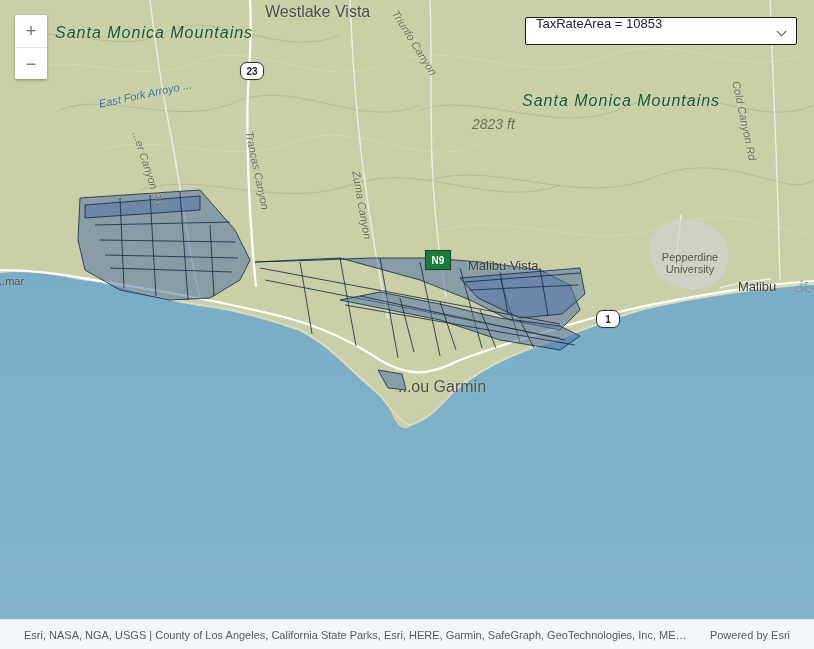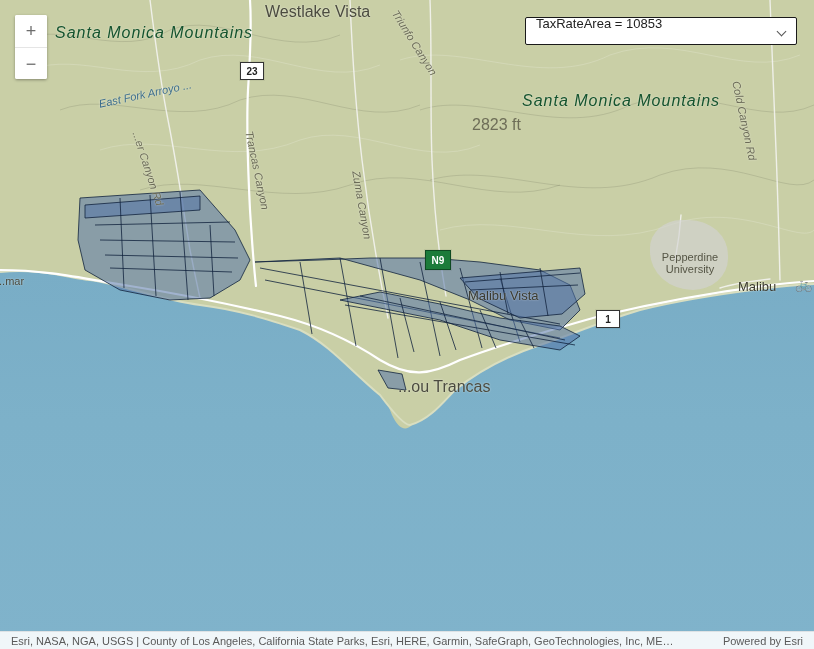--- a/index.html
+++ b/index.html
@@ -78,39 +78,40 @@
     font-size: 11px;
     transform-origin: left top;
   }
   .place-label.water {
     color: #3d6e8c;
     font-style: italic;
     font-size: 11px;
   }
   .elev-label {
     position:absolute;
-    font-size:16px;
+    font-size:14px;
+    font-style: italic;
     color:#6e6e58;
     pointer-events:none;
   }
   .poi {
     position:absolute;
     font-size:11px;
     color:#555545;
     text-align:center;
     line-height:1.1;
     pointer-events:none;
   }
   
   .shield {
     position: absolute;
     width: 22px; height: 16px;
     background: #fff;
     border: 1px solid #333;
-    border-radius: 0;
+    border-radius: 7px;
     font-size: 10px;
     font-weight: 600;
     color: #222;
     display: flex;
     align-items: center;
     justify-content: center;
     box-shadow: 0 0 0 1px rgba(0,0,0,.05);
     pointer-events:none;
   }
   .shield.green {
@@ -178,29 +179,29 @@
     left:0; top:2px;
     width:6px; height:6px;
     border-right:1.4px solid #555;
     border-bottom:1.4px solid #555;
     transform: rotate(45deg);
   }
   
   .attr-bar {
     position: absolute;
     left: 0; right: 0; bottom: 0;
-    height: 18px;
+    height: 30px;
     background: rgba(255,255,255,.88);
     border-top: 1px solid rgba(0,0,0,.08);
     font-size: 11px;
     color: #5a5a5a;
     display: flex;
     align-items: center;
     justify-content: space-between;
-    padding: 0 11px;
+    padding: 0 24px;
     box-sizing: border-box;
     z-index: 15;
   }
   .attr-bar .left {
     white-space: nowrap;
     overflow: hidden;
     text-overflow: ellipsis;
     max-width: 700px;
   }
   
@@ -311,23 +312,23 @@
       <path d="M460,278 L580,268 L585,294 L562,314 L520,318 L478,298 Z"></path>
       <path d="M465,282 L580,273 M470,290 L578,285 M500,272 L508,314 M540,268 L548,316" fill="none"></path>
     </g>
   </svg>
 
   <div class="campus" style="left:650px; top:220px; width:78px; height:70px;"></div>
 
   <div class="place-label" style="left:265px; top:3px;">Westlake Vista</div>
   <div class="place-label range" style="left:55px; top:24px;">Santa Monica Mountains</div>
   <div class="place-label range" style="left:522px; top:92px;">Santa Monica Mountains</div>
-  <div class="place-label big" style="left:468px; top:258px;margin-top:30px;">Malibu Vista</div>
+  <div class="place-label big" style="left:468px; top:258px;">Malibu Vista</div>
   <div class="place-label big" style="left:738px; top:279px;">Malibu</div>
-  <div class="place-label" style="left:398px; top:378px;">...ou Trancas</div>
+  <div class="place-label" style="left:398px; top:378px;">...ou Garmin</div>
   <div class="poi" style="left:652px; top:251px; width:76px; white-space:pre-line;">Pepperdine
 University</div>
   <div class="elev-label" style="left:472px; top:116px;">2823 ft</div>
 
   <div class="place-label canyon" style="left:400px; top:8px; transform:rotate(58deg);">Triunfo Canyon</div>
   <div class="place-label canyon" style="left:255px; top:130px; transform:rotate(78deg);">Trancas Canyon</div>
   <div class="place-label canyon" style="left:362px; top:170px; transform:rotate(80deg);">Zuma Canyon</div>
   <div class="place-label canyon" style="left:742px; top:80px; transform:rotate(78deg);">Cold Canyon Rd</div>
   <div class="place-label canyon" style="left:142px; top:130px; transform:rotate(72deg);">...er Canyon Rd</div>
   <div class="place-label water" style="left:98px; top:88px; transform:rotate(-12deg);">East Fork Arroyo ...</div>

